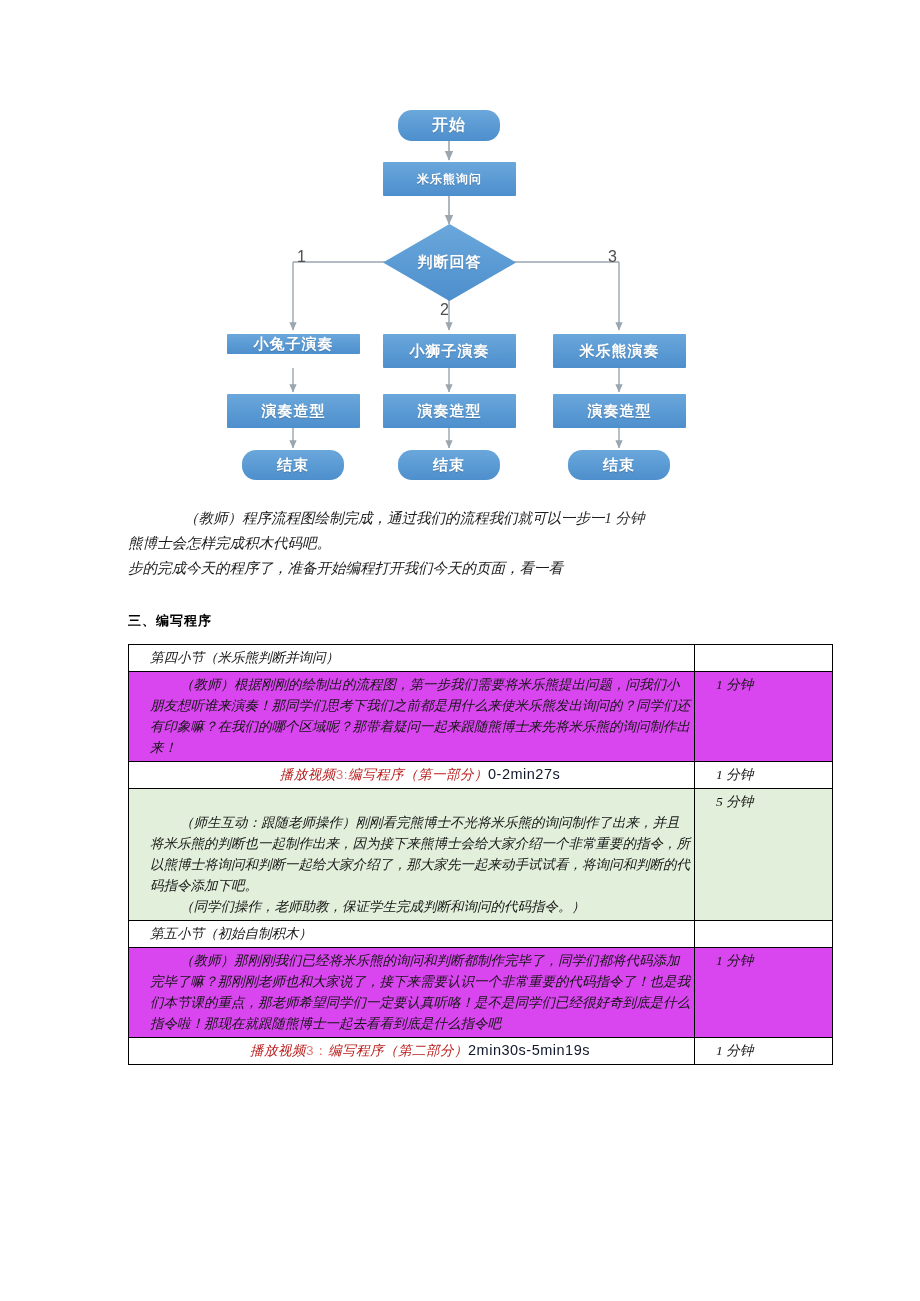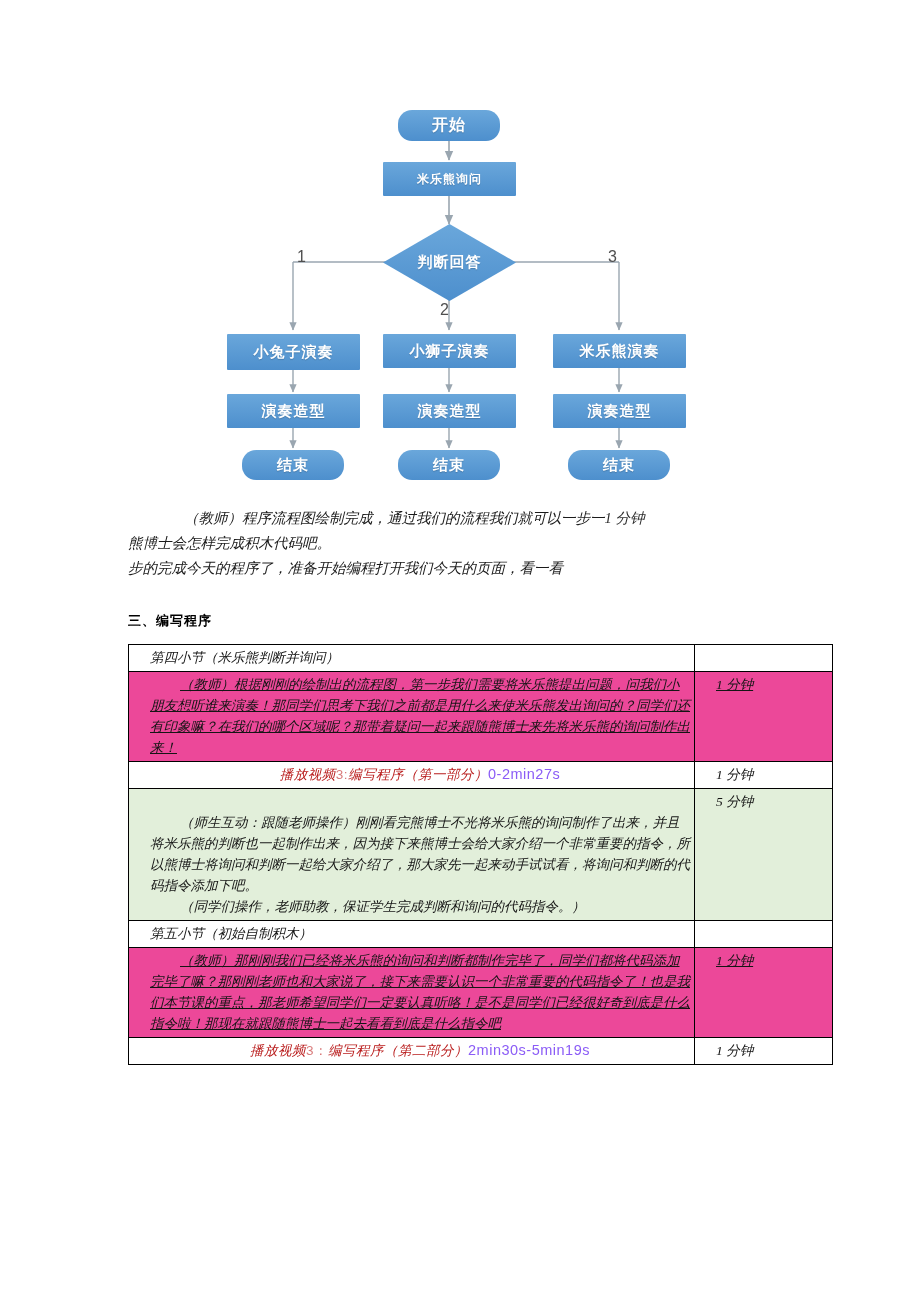--- a/index.html
+++ b/index.html
@@ -108,21 +108,21 @@
     padding: 2px 4px 3px 21px;
     font-family: "Liberation Serif", "DejaVu Serif", serif;
     font-size: 13.5px;
     line-height: 21px;
     font-style: italic;
     color: #151515;
   }
   #lesson-table td.col-main { width: 540px; }
   #lesson-table td.col-dur  { width: 112px; }
 
-  td.cell-blue  { background: #ec4899; text-decoration: underline; }
+  td.cell-blue  { background: #d946ef; }
   td.cell-green { background: #e2efda; }
   td.cell-white { background: #ffffff; }
 
   td.dur {
     font-style: normal;
     font-family: "Liberation Sans", "DejaVu Sans", sans-serif;
     font-size: 14px;
     text-align: left;
     padding-left: 10px;
     color: #202020;
@@ -134,21 +134,21 @@
   .video-line {
     text-align: center;
     color: #e08a8a;
     font-style: normal;
     font-size: 13.5px;
     letter-spacing: 0.5px;
   }
   .video-line .vtime {
     font-family: "Liberation Sans", "DejaVu Sans", sans-serif;
     font-size: 14.5px;
-    color: #8b5cf6;
+    color: #0f172a;
   }
   .video-line .vtitle {
     font-family: "Liberation Serif", "DejaVu Serif", serif;
     font-style: italic;
     color: #b91c1c;
   }
   .video-line .vnum {
     font-family: "Liberation Sans", "DejaVu Sans", sans-serif;
     color: #d97b7b;
   }
@@ -197,21 +197,21 @@
   </div>
 
   <div class="fc-diamond" style="left:383px; top:224px; width:133px; height:77px; font-size:15px;">
     <span>判断回答</span>
   </div>
 
   <div class="fc-label" style="left:297px; top:248px;">1</div>
   <div class="fc-label" style="left:440px; top:301px;">2</div>
   <div class="fc-label" style="left:608px; top:248px;">3</div>
 
-  <div class="fc-node fc-rect" style="left:227px; top:334px; width:133px; height:36px; font-size:15px;justify-content:center;">
+  <div class="fc-node fc-rect" style="left:227px; top:334px; width:133px; height:20px; font-size:15px;justify-content:center;">
     <span>小兔子演奏</span>
   </div>
   <div class="fc-node fc-rect" style="left:383px; top:334px; width:133px; height:34px; font-size:15px;">
     <span>小狮子演奏</span>
   </div>
   <div class="fc-node fc-rect" style="left:553px; top:334px; width:133px; height:34px; font-size:15px;">
     <span>米乐熊演奏</span>
   </div>
 
   <div class="fc-node fc-rect" style="left:227px; top:394px; width:133px; height:34px; font-size:15px;">

